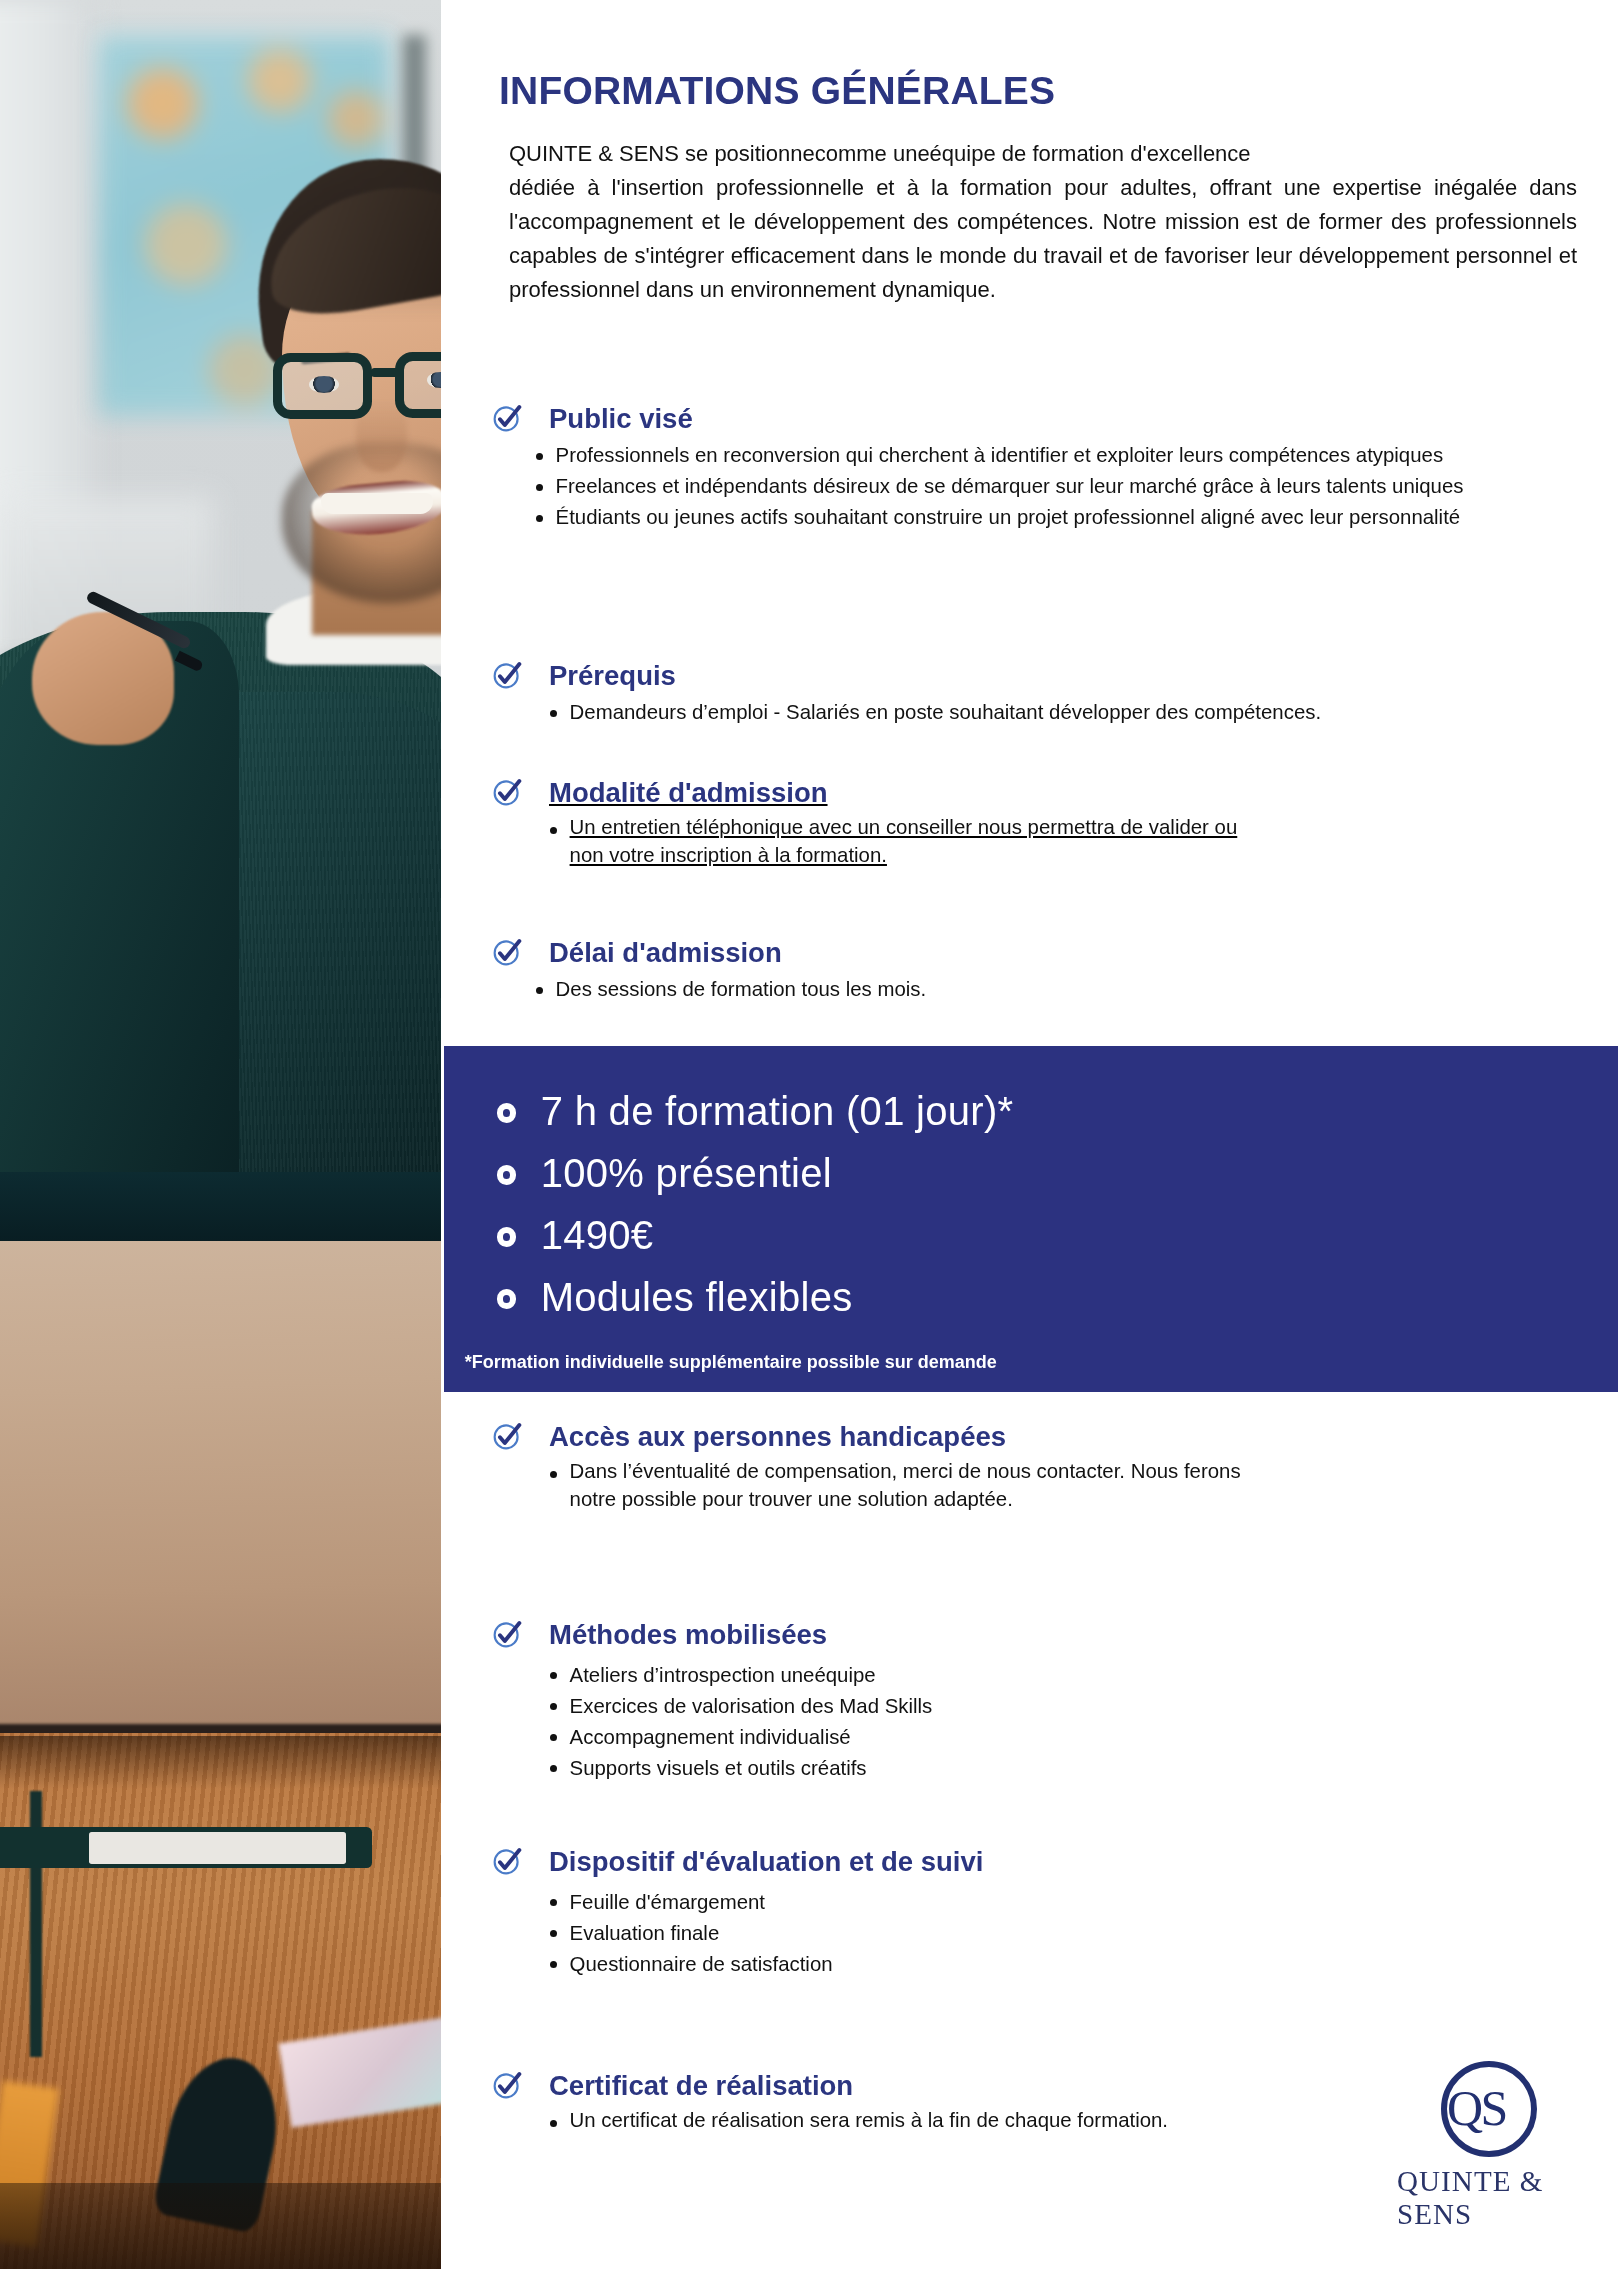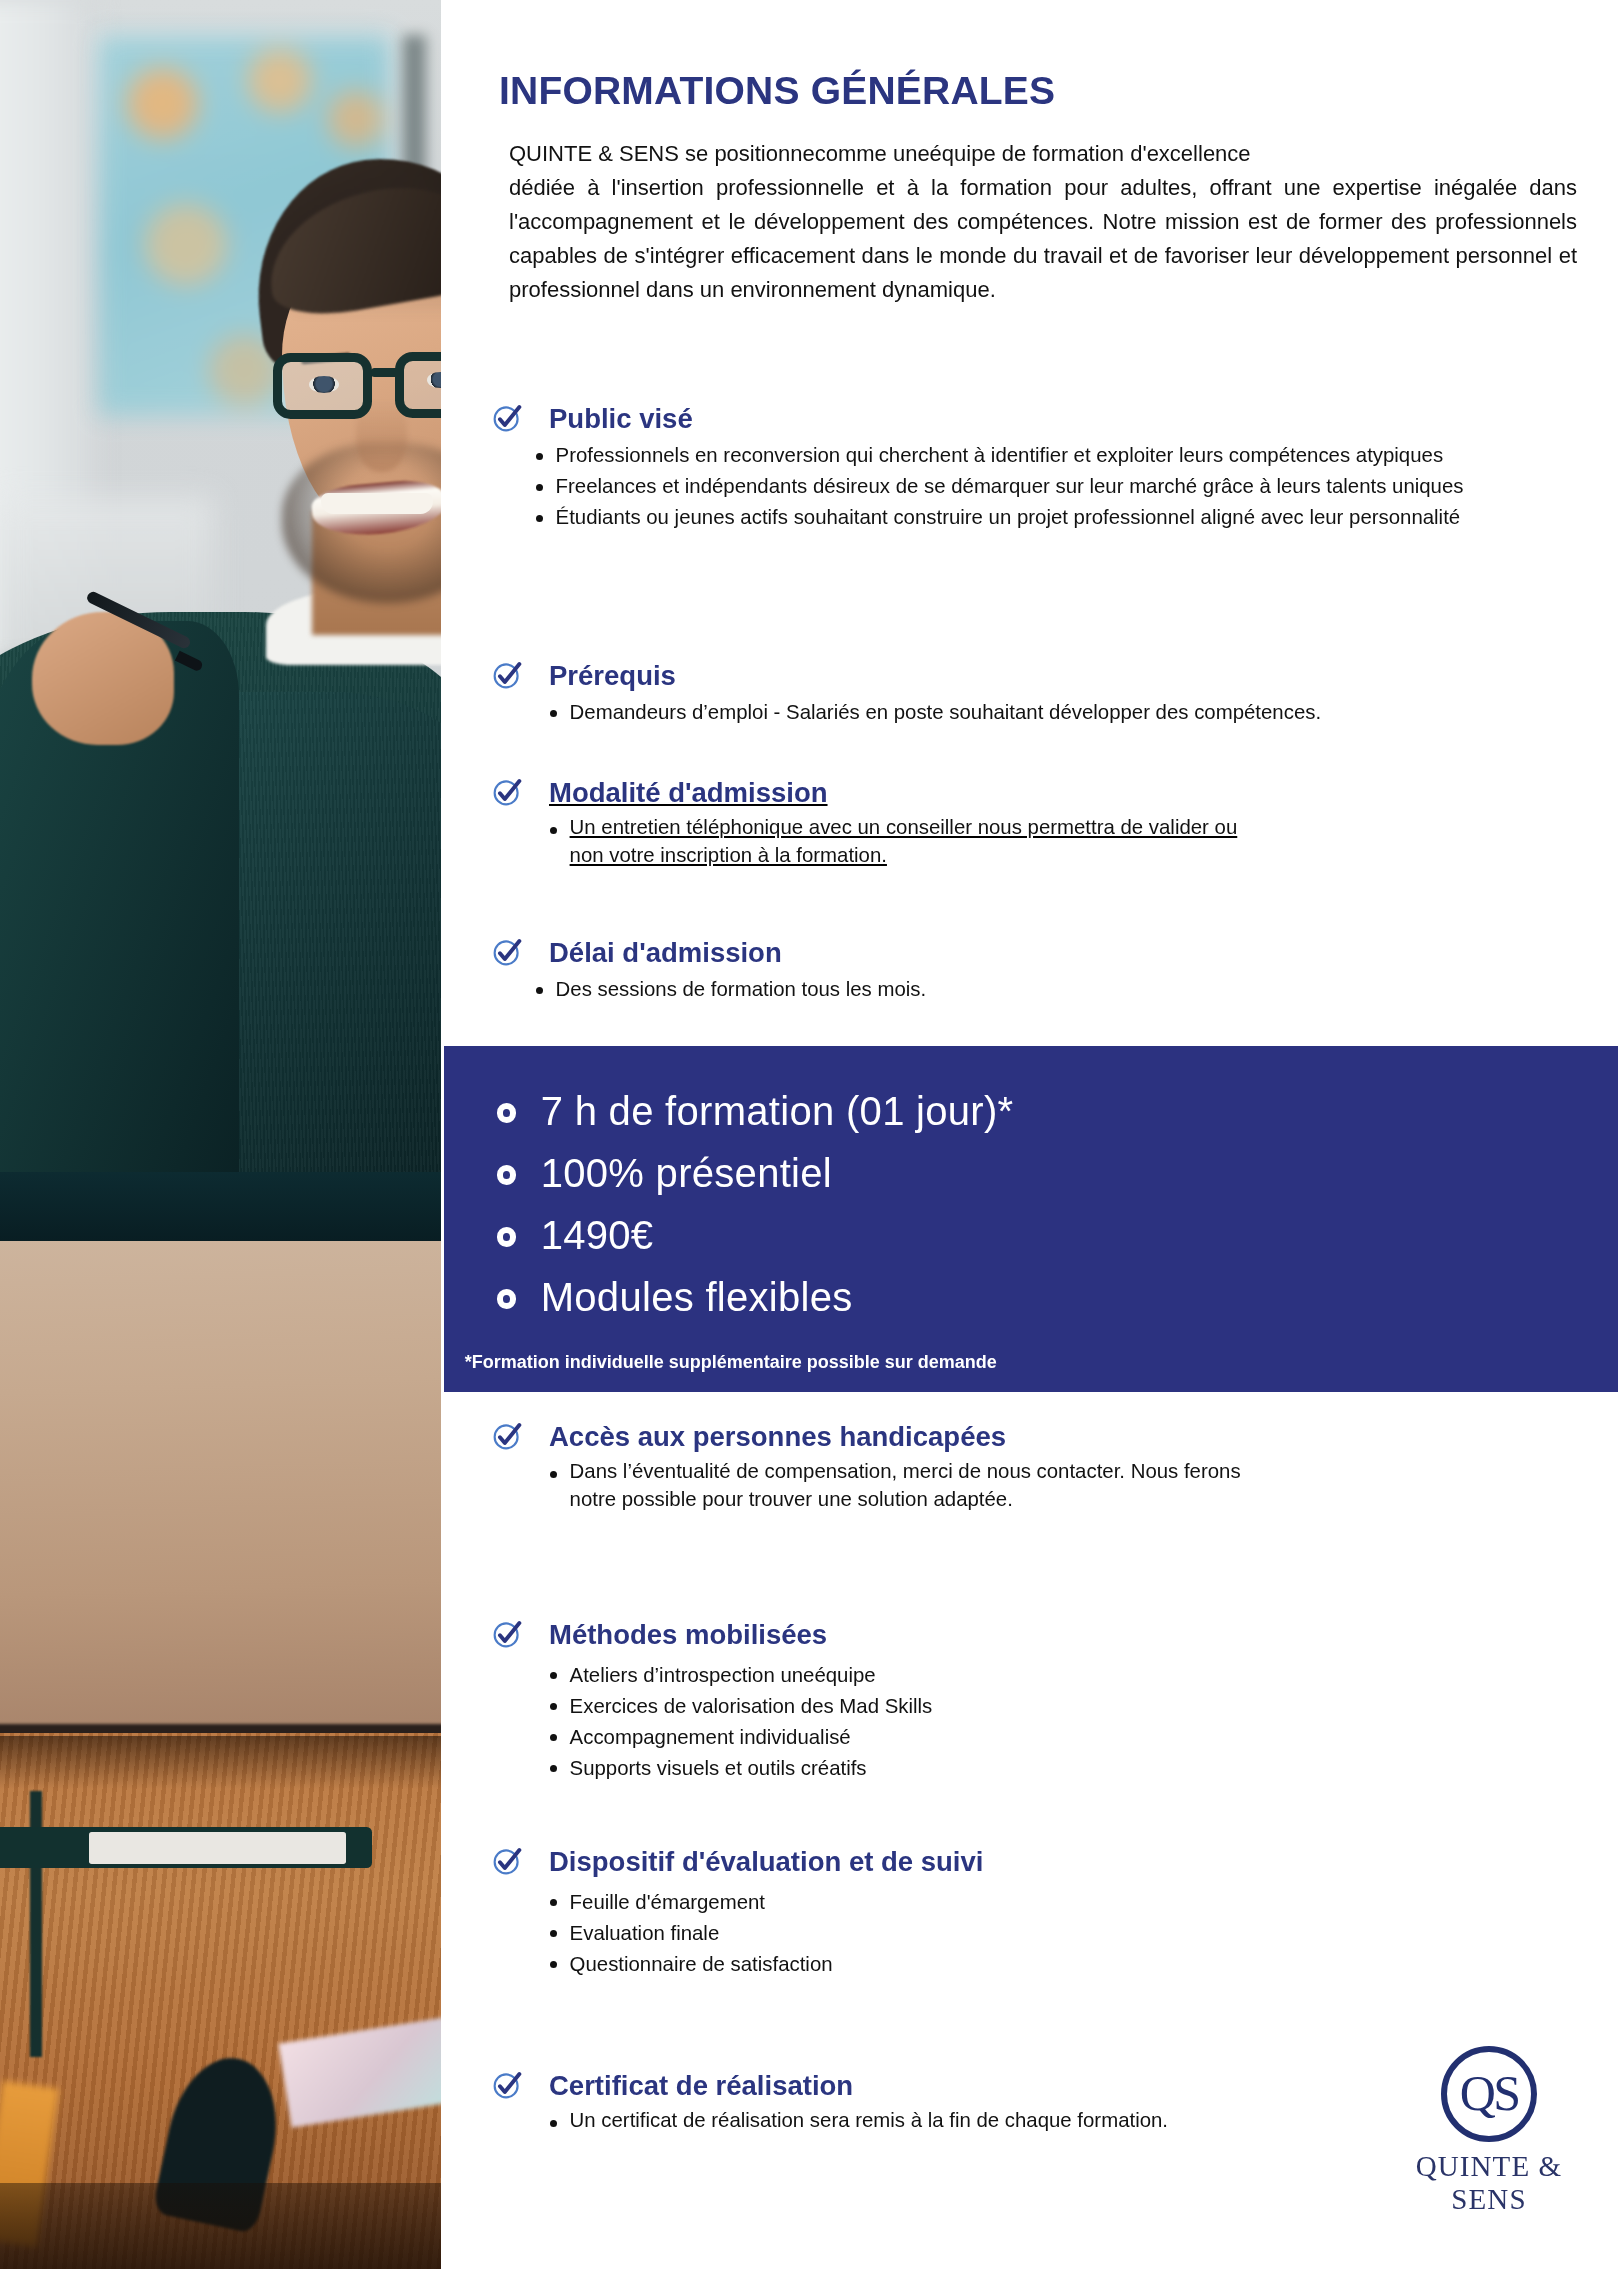--- a/index.html
+++ b/index.html
@@ -300,22 +300,22 @@
     width:19.5px; height:19.5px; border-radius:50%;
     background:transparent; border:6.2px solid #ffffff;
     box-sizing:border-box;
   }
   .blue-note{
     position:absolute; left:21px; bottom:19.5px;
     color:#ffffff; font-size:18px; font-weight:bold;
   }
 
   .logo{
-    position:absolute; right:37px; bottom:54px;
-    width:184px; text-align:center;
+    position:absolute; right:37px; bottom:39px;
+    width:184px; text-align:left;
   }
   .logo .ring{
     width:96px; height:96px; margin:0 auto;
     border:6.2px solid #223070; border-radius:50%;
     position:relative;
   }
   .logo .qs{
     position:absolute; left:0; right:0; top:50%;
     transform:translateY(-52%);
     font-family:"Liberation Serif", serif;

